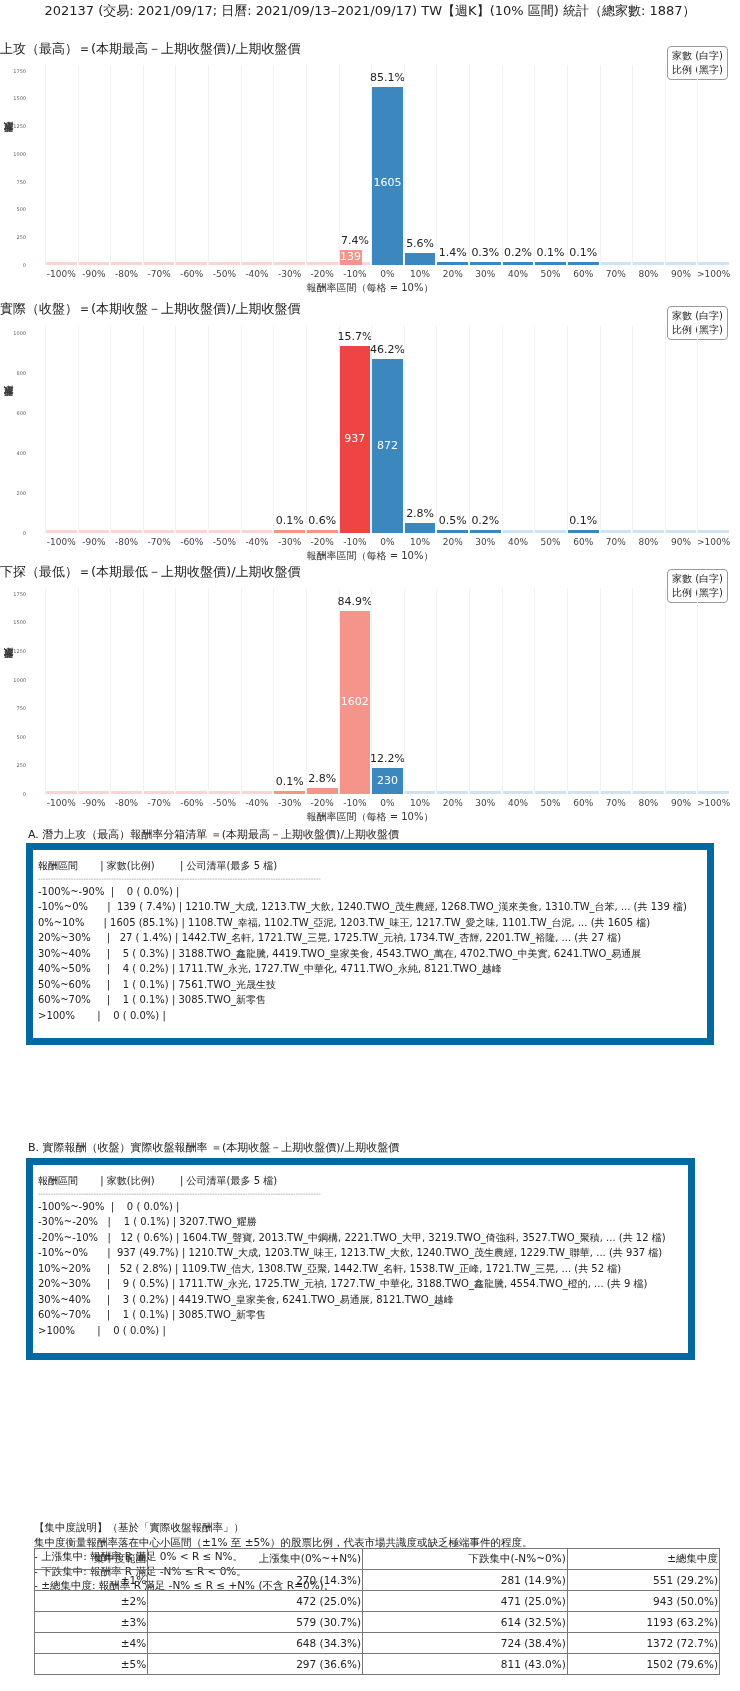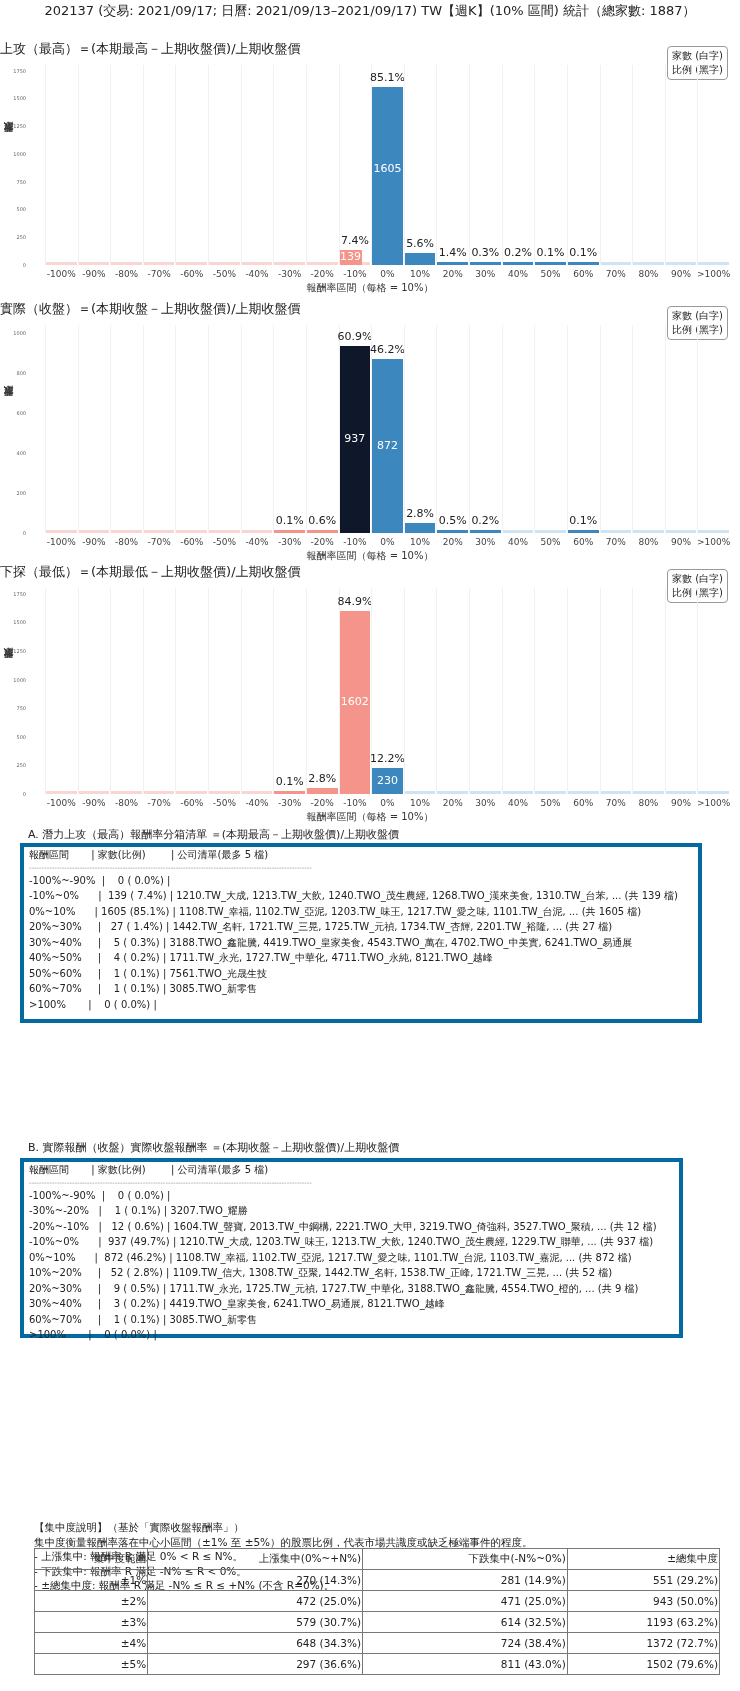--- a/index.html
+++ b/index.html
@@ -12,21 +12,21 @@
   .seg{position:absolute;bottom:0;height:3px;}
   .bar{position:absolute;bottom:0;}
   .bar .cnt{position:absolute;left:0;right:0;text-align:center;color:#fff;font-size:11px;}
   .pct{position:absolute;text-align:center;font-size:11px;color:#222;white-space:nowrap;}
   .xt{position:absolute;font-size:9px;color:#444;text-align:center;width:50px;}
   .yt{position:absolute;font-size:5px;color:#666;text-align:right;width:22px;}
   .ylabel{position:absolute;font-size:10px;writing-mode:vertical-rl;transform:rotate(180deg);color:#333;}
   .xlabel{position:absolute;left:0;width:740px;text-align:center;font-size:10px;color:#333;}
   .legend{position:absolute;right:12px;border:1px solid #999;border-radius:4px;padding:2px 4px;font-size:10px;line-height:14px;background:#fff;}
   .section-title{position:absolute;left:28px;font-size:11px;}
-  .list-box{position:absolute;left:20px;border:4px solid #0369a1;padding:0 5px;font-size:10px;line-height:15.5px;}
+  .list-box{position:absolute;left:26px;border:7px solid #0369a1;padding:8px 5px;font-size:10px;line-height:15.5px;}
   .list-box .row{white-space:pre;}
   .note{position:absolute;left:34px;font-size:10.5px;line-height:14.5px;}
   table.conc{position:absolute;left:34px;top:1548px;width:686px;border-collapse:collapse;font-size:10.5px;}
   table.conc td, table.conc th{border:1px solid #777;text-align:right;height:18px;font-weight:normal;}
 </style>
 </head>
 <body>
 
 <div class="main-title">202137 (交易: 2021/09/17; 日曆: 2021/09/13–2021/09/17) TW【週K】(10% 區間) 統計（總家數: 1887）</div>
 
@@ -66,21 +66,21 @@
       <div class="seg" style="left:261.95238095238096px;width:30.61904761904762px;background:#F9D6D2;"></div>
       <div class="gridline" style="left:293.57142857142856px;"></div>
       <div class="seg" style="left:294.57142857142856px;width:30.61904761904762px;background:#F9D6D2;"></div>
       <div class="bar" style="left:294.57142857142856px;width:22px;height:15.444444444444445px;background:#F4948A;">
         <div class="cnt" style="top:0.7222222222222223px;">139</div>
       </div>
       <div class="pct" style="left:283.57142857142856px;width:52.61904761904762px;bottom:18.444444444444443px;">7.4%</div>
       <div class="gridline" style="left:326.1904761904762px;"></div>
       <div class="seg" style="left:327.1904761904762px;width:30.61904761904762px;background:#CFE3F2;"></div>
       <div class="bar" style="left:327.1904761904762px;width:30.61904761904762px;height:178.33333333333334px;background:#3D87BF;">
-        <div class="cnt" style="top:75px;">1605</div>
+        <div class="cnt" style="top:89px;">1605</div>
       </div>
       <div class="pct" style="left:316.1904761904762px;width:52.61904761904762px;bottom:181.33333333333334px;">85.1%</div>
       <div class="gridline" style="left:358.80952380952385px;"></div>
       <div class="seg" style="left:359.80952380952385px;width:30.61904761904762px;background:#CFE3F2;"></div>
       <div class="bar" style="left:359.80952380952385px;width:30.61904761904762px;height:11.666666666666666px;background:#3D87BF;"></div>
       <div class="pct" style="left:348.80952380952385px;width:52.61904761904762px;bottom:14.666666666666666px;">5.6%</div>
       <div class="gridline" style="left:391.42857142857144px;"></div>
       <div class="seg" style="left:392.42857142857144px;width:30.61904761904762px;background:#CFE3F2;"></div>
       <div class="bar" style="left:392.42857142857144px;width:30.61904761904762px;height:3px;background:#3D87BF;"></div>
       <div class="pct" style="left:381.42857142857144px;width:52.61904761904762px;bottom:6px;">1.4%</div>
@@ -163,24 +163,24 @@
       <div class="gridline" style="left:228.33333333333334px;"></div>
       <div class="seg" style="left:229.33333333333334px;width:30.61904761904762px;background:#F9D6D2;"></div>
       <div class="bar" style="left:229.33333333333334px;width:30.61904761904762px;height:3px;background:#F4948A;"></div>
       <div class="pct" style="left:218.33333333333334px;width:52.61904761904762px;bottom:6px;">0.1%</div>
       <div class="gridline" style="left:260.95238095238096px;"></div>
       <div class="seg" style="left:261.95238095238096px;width:30.61904761904762px;background:#F9D6D2;"></div>
       <div class="bar" style="left:261.95238095238096px;width:30.61904761904762px;height:3px;background:#F4948A;"></div>
       <div class="pct" style="left:250.95238095238096px;width:52.61904761904762px;bottom:6px;">0.6%</div>
       <div class="gridline" style="left:293.57142857142856px;"></div>
       <div class="seg" style="left:294.57142857142856px;width:30.61904761904762px;background:#F9D6D2;"></div>
-      <div class="bar" style="left:294.57142857142856px;width:30.61904761904762px;height:187.4px;background:#0f172a;">
+      <div class="bar" style="left:294.57142857142856px;width:30.61904761904762px;height:187.4px;background:#ef4444;">
         <div class="cnt" style="top:86.7px;">937</div>
       </div>
-      <div class="pct" style="left:283.57142857142856px;width:52.61904761904762px;bottom:190.4px;">60.9%</div>
+      <div class="pct" style="left:283.57142857142856px;width:52.61904761904762px;bottom:190.4px;">15.7%</div>
       <div class="gridline" style="left:326.1904761904762px;"></div>
       <div class="seg" style="left:327.1904761904762px;width:30.61904761904762px;background:#CFE3F2;"></div>
       <div class="bar" style="left:327.1904761904762px;width:30.61904761904762px;height:174.4px;background:#3D87BF;">
         <div class="cnt" style="top:80.2px;">872</div>
       </div>
       <div class="pct" style="left:316.1904761904762px;width:52.61904761904762px;bottom:177.4px;">46.2%</div>
       <div class="gridline" style="left:358.80952380952385px;"></div>
       <div class="seg" style="left:359.80952380952385px;width:30.61904761904762px;background:#CFE3F2;"></div>
       <div class="bar" style="left:359.80952380952385px;width:30.61904761904762px;height:10.4px;background:#3D87BF;"></div>
       <div class="pct" style="left:348.80952380952385px;width:52.61904761904762px;bottom:13.4px;">2.8%</div>
@@ -346,21 +346,20 @@
 
 <div class="section-title" style="top:1140px;">B. 實際報酬（收盤）實際收盤報酬率 ＝(本期收盤－上期收盤價)/上期收盤價</div>
 <div class="list-box" style="top:1158px;width:645px;height:172px;">
   <div class="row">報酬區間       | 家數(比例)        | 公司清單(最多 5 檔)</div>
   <div class="row" style="font-size:7px;line-height:10px;color:#888;overflow:hidden;">----------------------------------------------------------------------------------------------------------------</div>
   <div id="list-b-rows">
       <div class="row">-100%~-90%  |    0 ( 0.0%) |</div>
       <div class="row">-30%~-20%   |    1 ( 0.1%) | 3207.TWO_耀勝</div>
       <div class="row">-20%~-10%   |   12 ( 0.6%) | 1604.TW_聲寶, 2013.TW_中鋼構, 2221.TWO_大甲, 3219.TWO_倚強科, 3527.TWO_聚積, ... (共 12 檔)</div>
       <div class="row">-10%~0%      |  937 (49.7%) | 1210.TW_大成, 1203.TW_味王, 1213.TW_大飲, 1240.TWO_茂生農經, 1229.TW_聯華, ... (共 937 檔)</div>
-      <div class="row">0%~10%      |  872 (46.2%) | 1108.TW_幸福, 1102.TW_亞泥, 1217.TW_愛之味, 1101.TW_台泥, 1103.TW_嘉泥, ... (共 872 檔)</div>
       <div class="row">10%~20%     |   52 ( 2.8%) | 1109.TW_信大, 1308.TW_亞聚, 1442.TW_名軒, 1538.TW_正峰, 1721.TW_三晃, ... (共 52 檔)</div>
       <div class="row">20%~30%     |    9 ( 0.5%) | 1711.TW_永光, 1725.TW_元禎, 1727.TW_中華化, 3188.TWO_鑫龍騰, 4554.TWO_橙的, ... (共 9 檔)</div>
       <div class="row">30%~40%     |    3 ( 0.2%) | 4419.TWO_皇家美食, 6241.TWO_易通展, 8121.TWO_越峰</div>
       <div class="row">60%~70%     |    1 ( 0.1%) | 3085.TWO_新零售</div>
       <div class="row">&gt;100%       |    0 ( 0.0%) |</div>
     </div>
 </div>
 
 <div class="note" style="top:1480px;margin-top:40px;">
   <div>【集中度說明】（基於「實際收盤報酬率」）</div>

